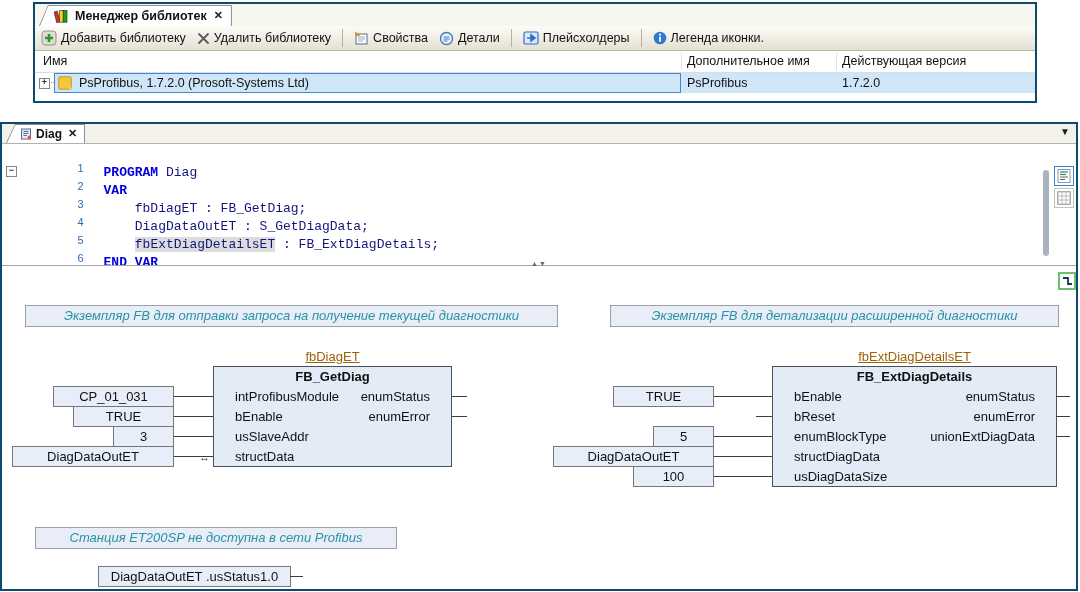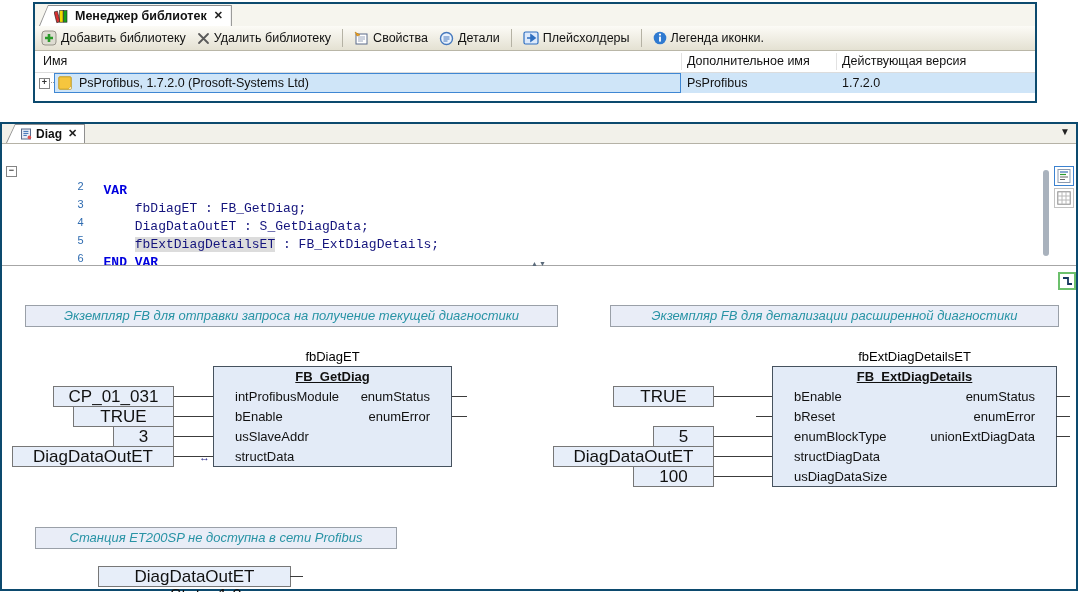--- a/index.html
+++ b/index.html
@@ -57,29 +57,29 @@
               border:1px solid #c2c2c2; box-sizing:border-box; display:flex; align-items:center; justify-content:center; }
   .side-btn.active { border:1px solid #3b82d0; }
   .splitter { position:absolute; left:0; right:0; top:141px; height:5px; background:#fff; border-top:1px solid #a6a6a6; }
   .split-arrows { position:absolute; left:529px; top:-6px; font-size:7px; color:#5a6a7a; letter-spacing:1px; }
   .ddown { position:absolute; left:1058px; top:2px; font-size:10px; color:#222; }
 
   
   .diagram { position:absolute; left:0; right:0; top:146px; bottom:0; background:#fff; }
   .comment { position:absolute; height:22px; background:#e9edf7; border:1px solid #9aa0a8; box-sizing:border-box;
              text-align:center; line-height:20px; font-size:13px; font-style:italic; color:#2893a5; }
-  .fb-label { position:absolute; height:16px; text-align:center; font-size:13px; color:#000000; }
+  .fb-label { position:absolute; height:16px; text-align:center; font-size:13px; color:#a16207;text-decoration:underline; }
   .fb { position:absolute; background:#e3ebf7; border:1px solid #46525e; box-sizing:border-box; font-size:13px; }
-  .fb-title { height:20px; line-height:19px; text-align:center; font-weight:bold; font-size:13px;text-decoration:underline; }
+  .fb-title { height:20px; line-height:19px; text-align:center; font-weight:bold; font-size:13px; }
   .fb-row { position:relative; height:20px; line-height:20px; padding:0 21px; }
   .pin-in { float:left; }
   .pin-out { float:right; }
   .inout-mark { position:absolute; left:-15px; top:0; font-size:11px; color:#14147d; }
   .vbox { position:absolute; height:21px; background:#e7eef9; border:1px solid #777; box-sizing:border-box;
-          text-align:center; line-height:19px; font-size:17px; }
+          text-align:center; line-height:19px; font-size:13px; }
   .wire { position:absolute; height:1px; background:#3c3c3c; }
   .net-icon { position:absolute; left:1056px; top:2px; width:18px; height:18px; background:#fff;
               border:2px solid #6cc06c; box-sizing:border-box; display:flex; align-items:center; justify-content:center; }
 
   svg { display:block; }
 </style>
 </head>
 <body>
 
 <div class="stage">
@@ -203,20 +203,23 @@
             </svg>
           </span>
           <span class="tab-title" style="font-size:12px;">Diag</span>
           <span class="tab-close">✕</span>
         </div>
       </div>
       <span class="ddown">▼</span>
     </div>
 
     <div class="code-region">
+      <div class="code-line" style="top:0;">
+        <span class="ln">1</span><span class="codeseg"><span class="kw">PROGRAM</span><span> Diag</span></span>
+      </div>
       <div class="code-line" style="top:18px;">
         <span class="ln">2</span><span class="codeseg"><span class="kw">VAR</span></span>
       </div>
       <div class="code-line" style="top:36px;">
         <span class="ln">3</span><span class="codeseg">    fbDiagET : FB_GetDiag;</span>
       </div>
       <div class="code-line" style="top:54px;">
         <span class="ln">4</span><span class="codeseg">    DiagDataOutET : S_GetDiagData;</span>
       </div>
       <div class="code-line" style="top:72px;">

